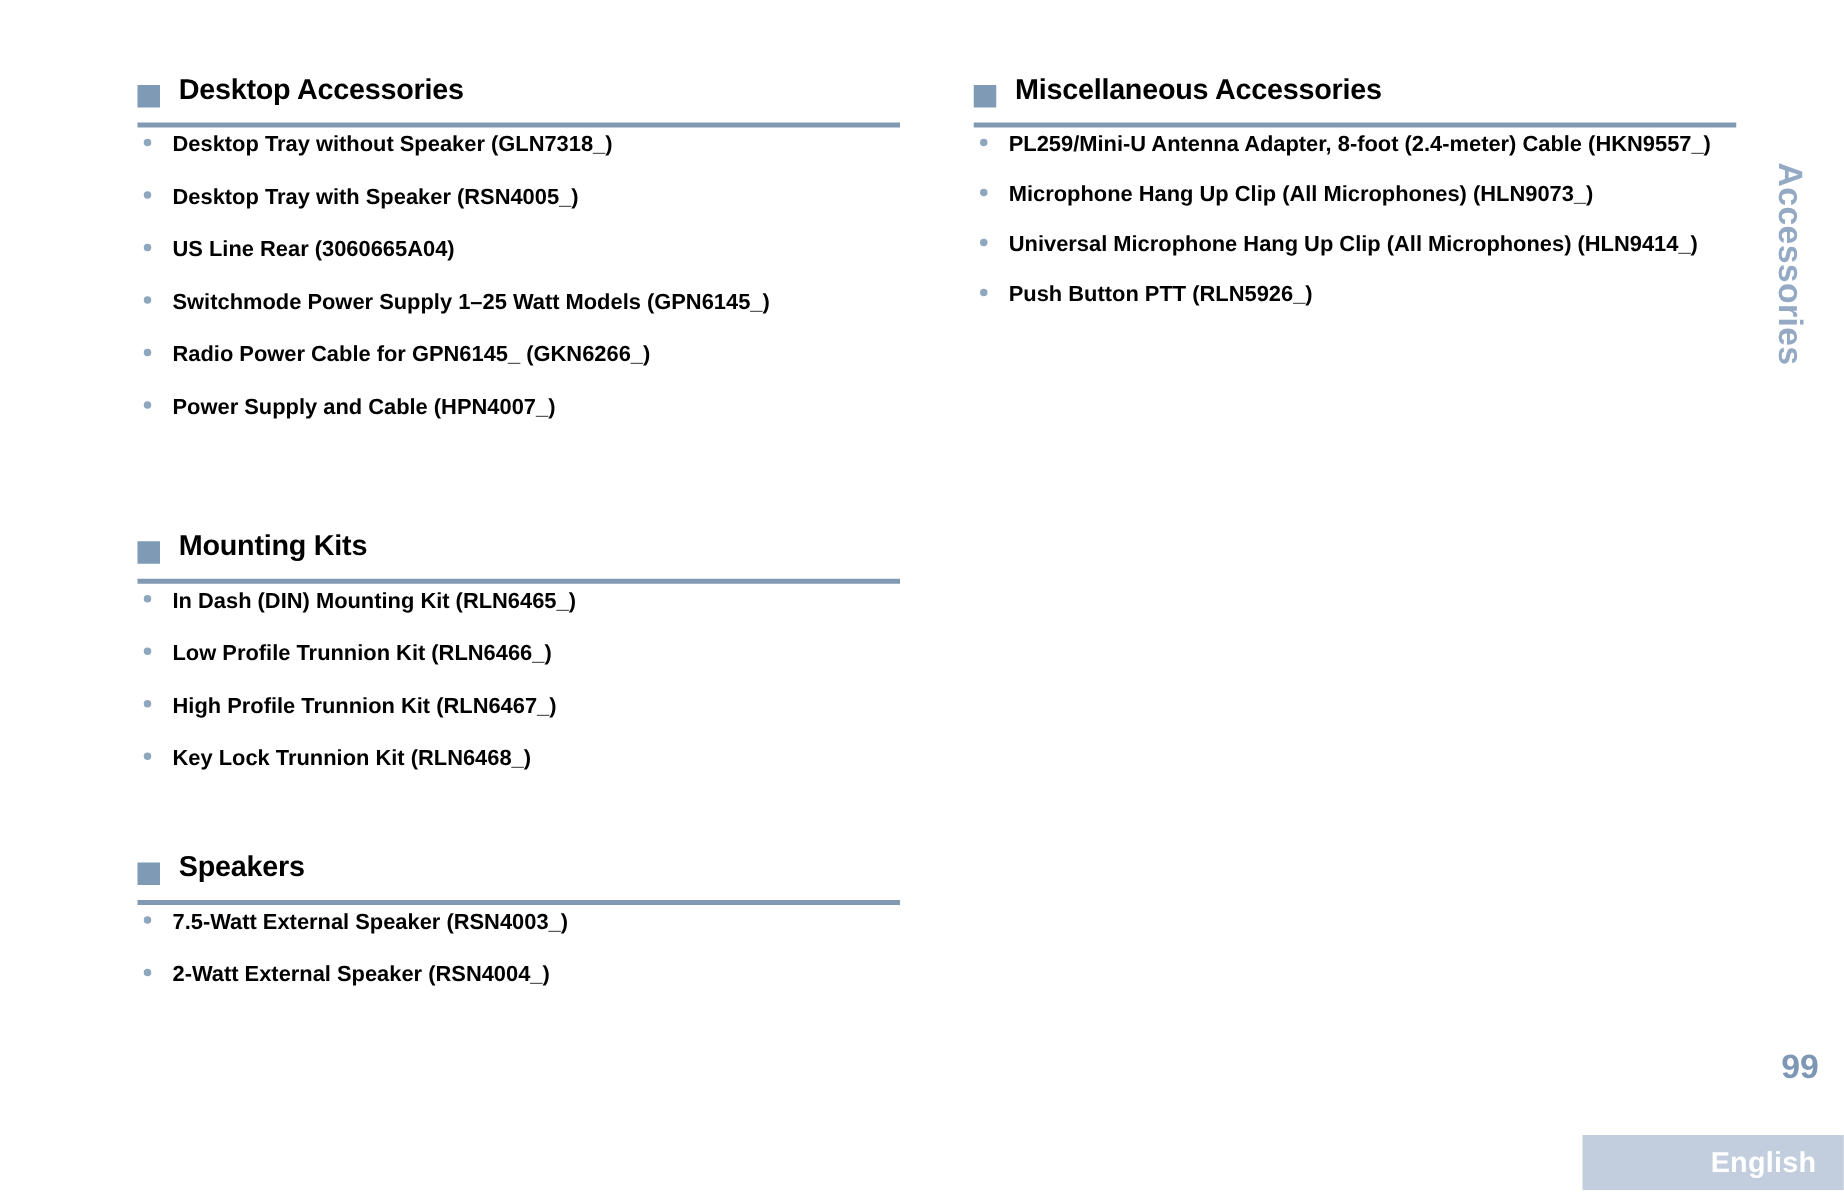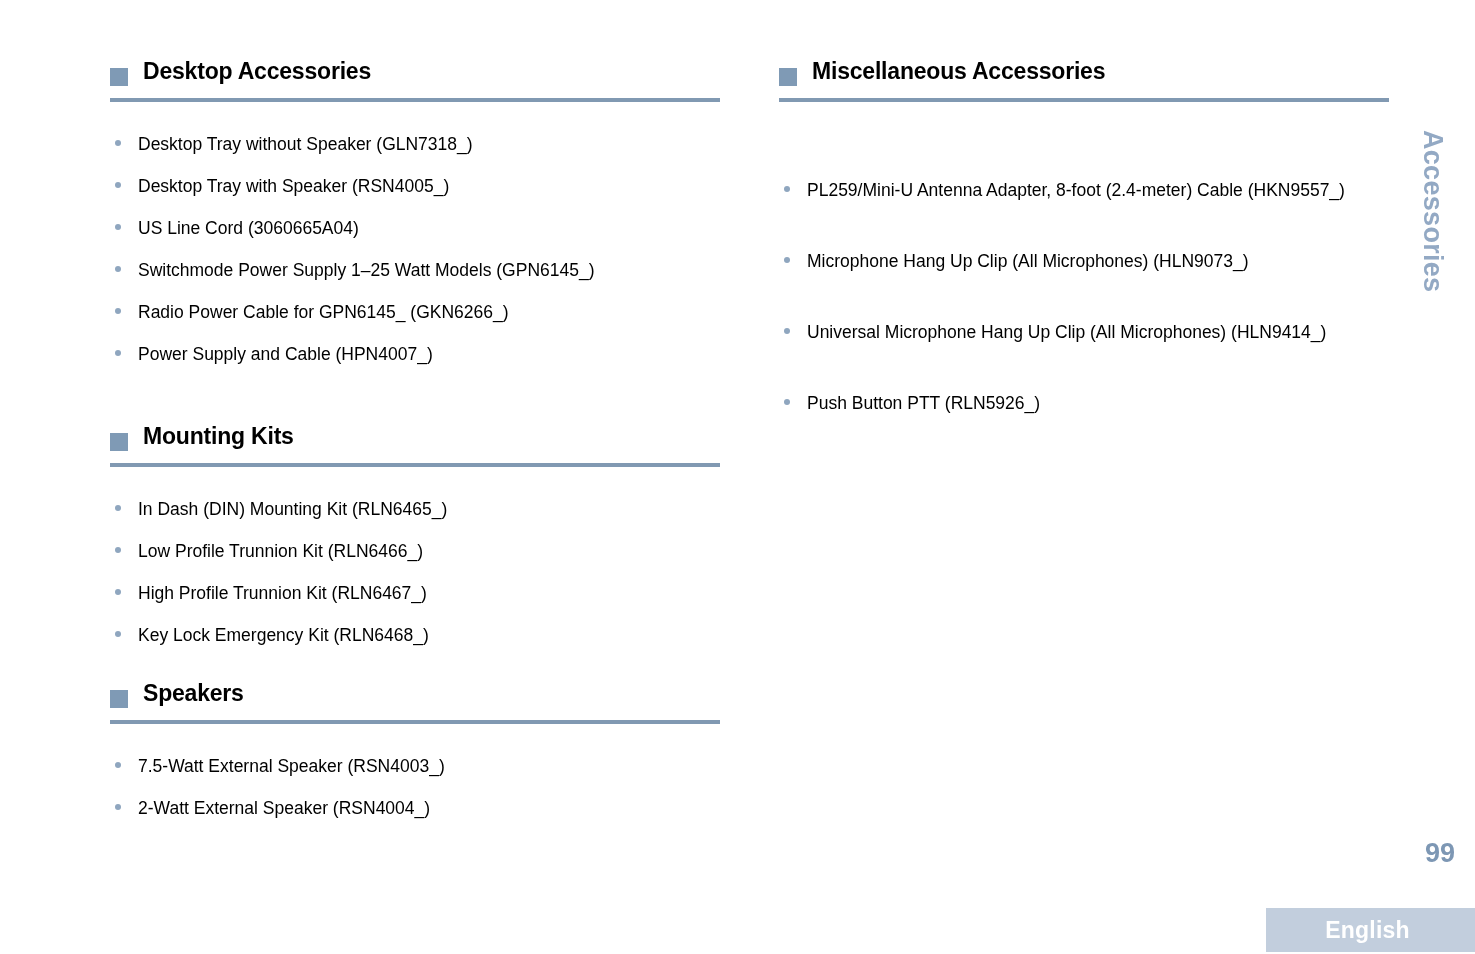--- a/index.html
+++ b/index.html
@@ -61,25 +61,26 @@
     top: 38px;
     width: 100%;
     height: 4px;
     background: #8199b2;
   }
 
   
   .list {
     position: absolute;
     left: 0;
-    top: 72px;
+    top: 43px;
     width: 100%;
     list-style: none;
     margin: 0;
     padding: 0;
+    font-weight: bold;
   }
   .list-item {
     position: relative;
     padding-left: 28px;
     margin: 0 0 17px 0;
     font-size: 17.5px;
     line-height: 25px;
     color: #000000;
   }
   .list-item .dot {
@@ -87,21 +88,21 @@
     left: 5px;
     top: 8px;
     width: 6px;
     height: 6px;
     border-radius: 50%;
     background: #8fa6bf;
   }
   .list-item .txt { display: block; }
 
   
-  .col-right .list-item { margin-bottom: 15px; margin-top: 46px; }
+  .col-right .list-item { margin-bottom: 15px; }
 
   
   .side-tab {
     position: absolute;
     left: 1402px;
     top: 130px;
     width: 60px;
     height: 220px;
   }
   .side-tab .vtext {
@@ -130,24 +131,24 @@
     position: absolute;
     left: 1266px;
     top: 908px;
     width: 209px;
     height: 44px;
     background: #c2cedd;
   }
   .lang-bar .lang-label {
     position: absolute;
     left: 0;
-    right: 6px;
+    right: 22px;
     top: 50%;
     transform: translateY(-50%);
-    text-align: center;
+    text-align: right;
     font-size: 23px;
     font-weight: bold;
     color: #ffffff;
     letter-spacing: 0.2px;
   }
 </style>
 </head>
 <body>
 
 <div class="page">
@@ -164,21 +165,21 @@
         <li class="list-item">
           <span class="dot"></span>
           <span class="txt">Desktop Tray without Speaker (GLN7318_)</span>
         </li>
         <li class="list-item">
           <span class="dot"></span>
           <span class="txt">Desktop Tray with Speaker (RSN4005_)</span>
         </li>
         <li class="list-item">
           <span class="dot"></span>
-          <span class="txt">US Line Cord (3060665A04)</span>
+          <span class="txt">US Line Rear (3060665A04)</span>
         </li>
         <li class="list-item">
           <span class="dot"></span>
           <span class="txt">Switchmode Power Supply 1–25 Watt Models (GPN6145_)</span>
         </li>
         <li class="list-item">
           <span class="dot"></span>
           <span class="txt">Radio Power Cable for GPN6145_ (GKN6266_)</span>
         </li>
         <li class="list-item">
@@ -202,21 +203,21 @@
         <li class="list-item">
           <span class="dot"></span>
           <span class="txt">Low Profile Trunnion Kit (RLN6466_)</span>
         </li>
         <li class="list-item">
           <span class="dot"></span>
           <span class="txt">High Profile Trunnion Kit (RLN6467_)</span>
         </li>
         <li class="list-item">
           <span class="dot"></span>
-          <span class="txt">Key Lock Emergency Kit (RLN6468_)</span>
+          <span class="txt">Key Lock Trunnion Kit (RLN6468_)</span>
         </li>
       </ul>
     </div>
 
     <div class="section" style="top:682px;">
       <div class="section-head">
         <span class="head-marker"></span>
         <span class="head-title">Speakers</span>
         <span class="head-rule"></span>
       </div>

